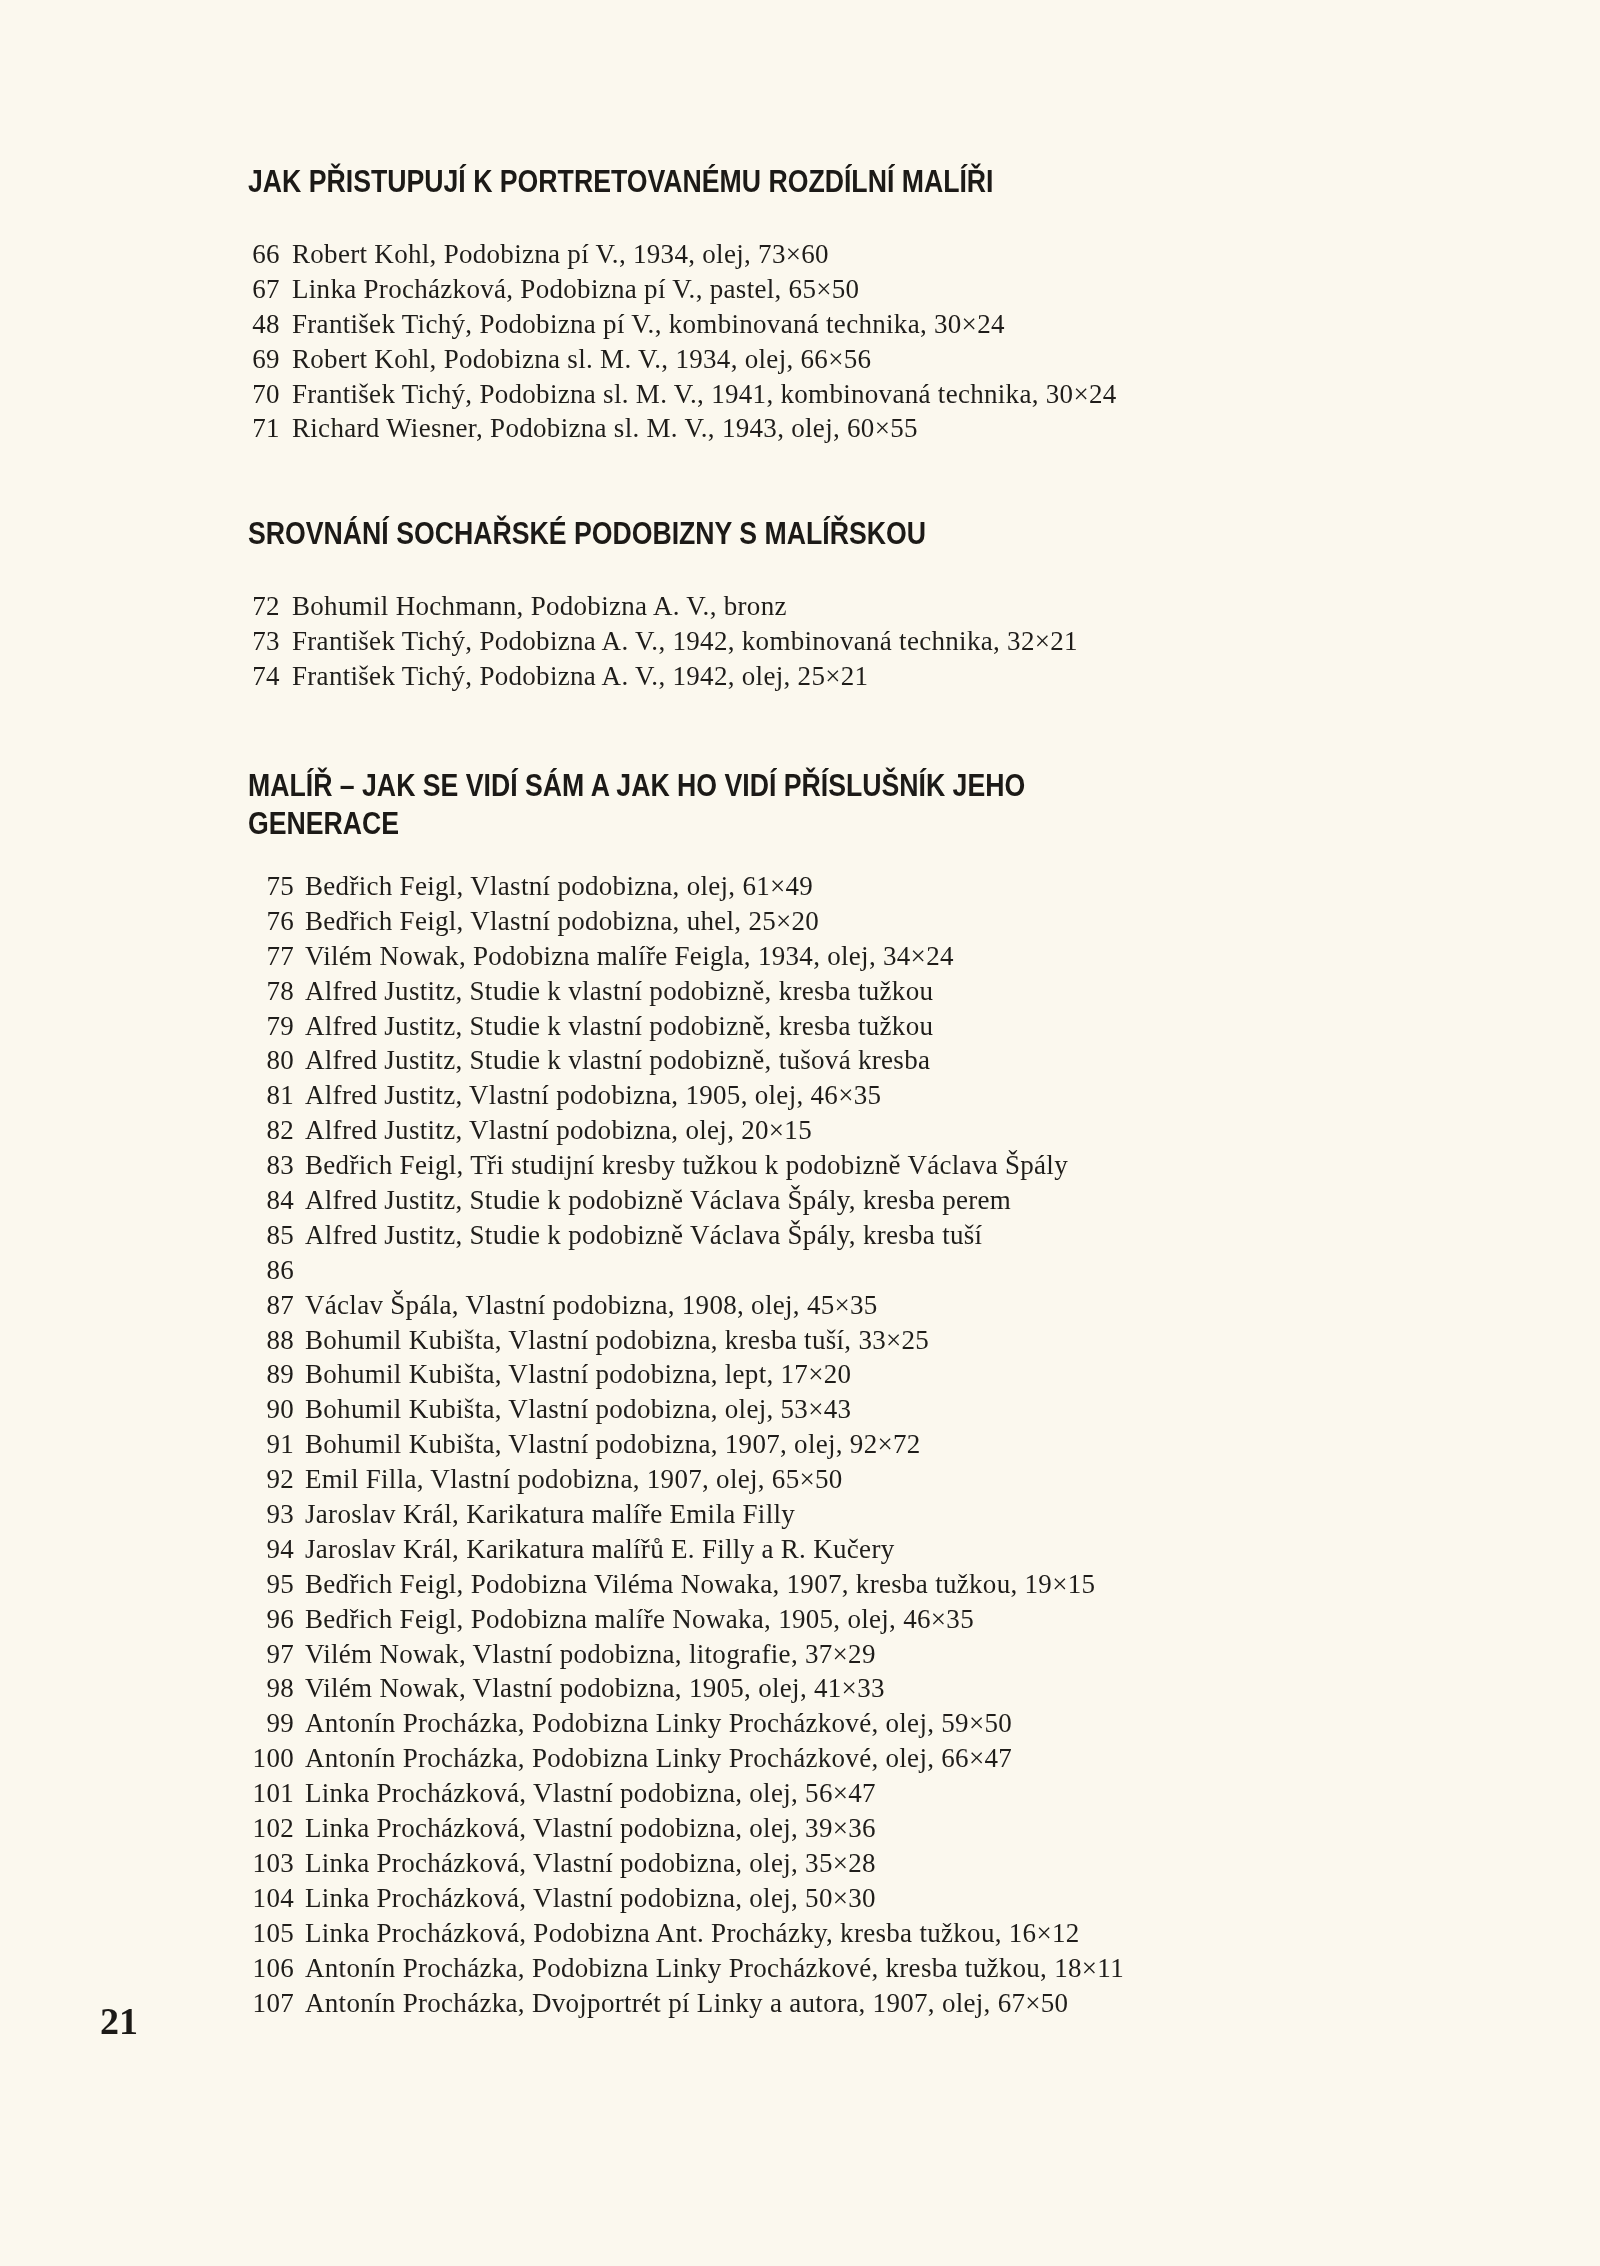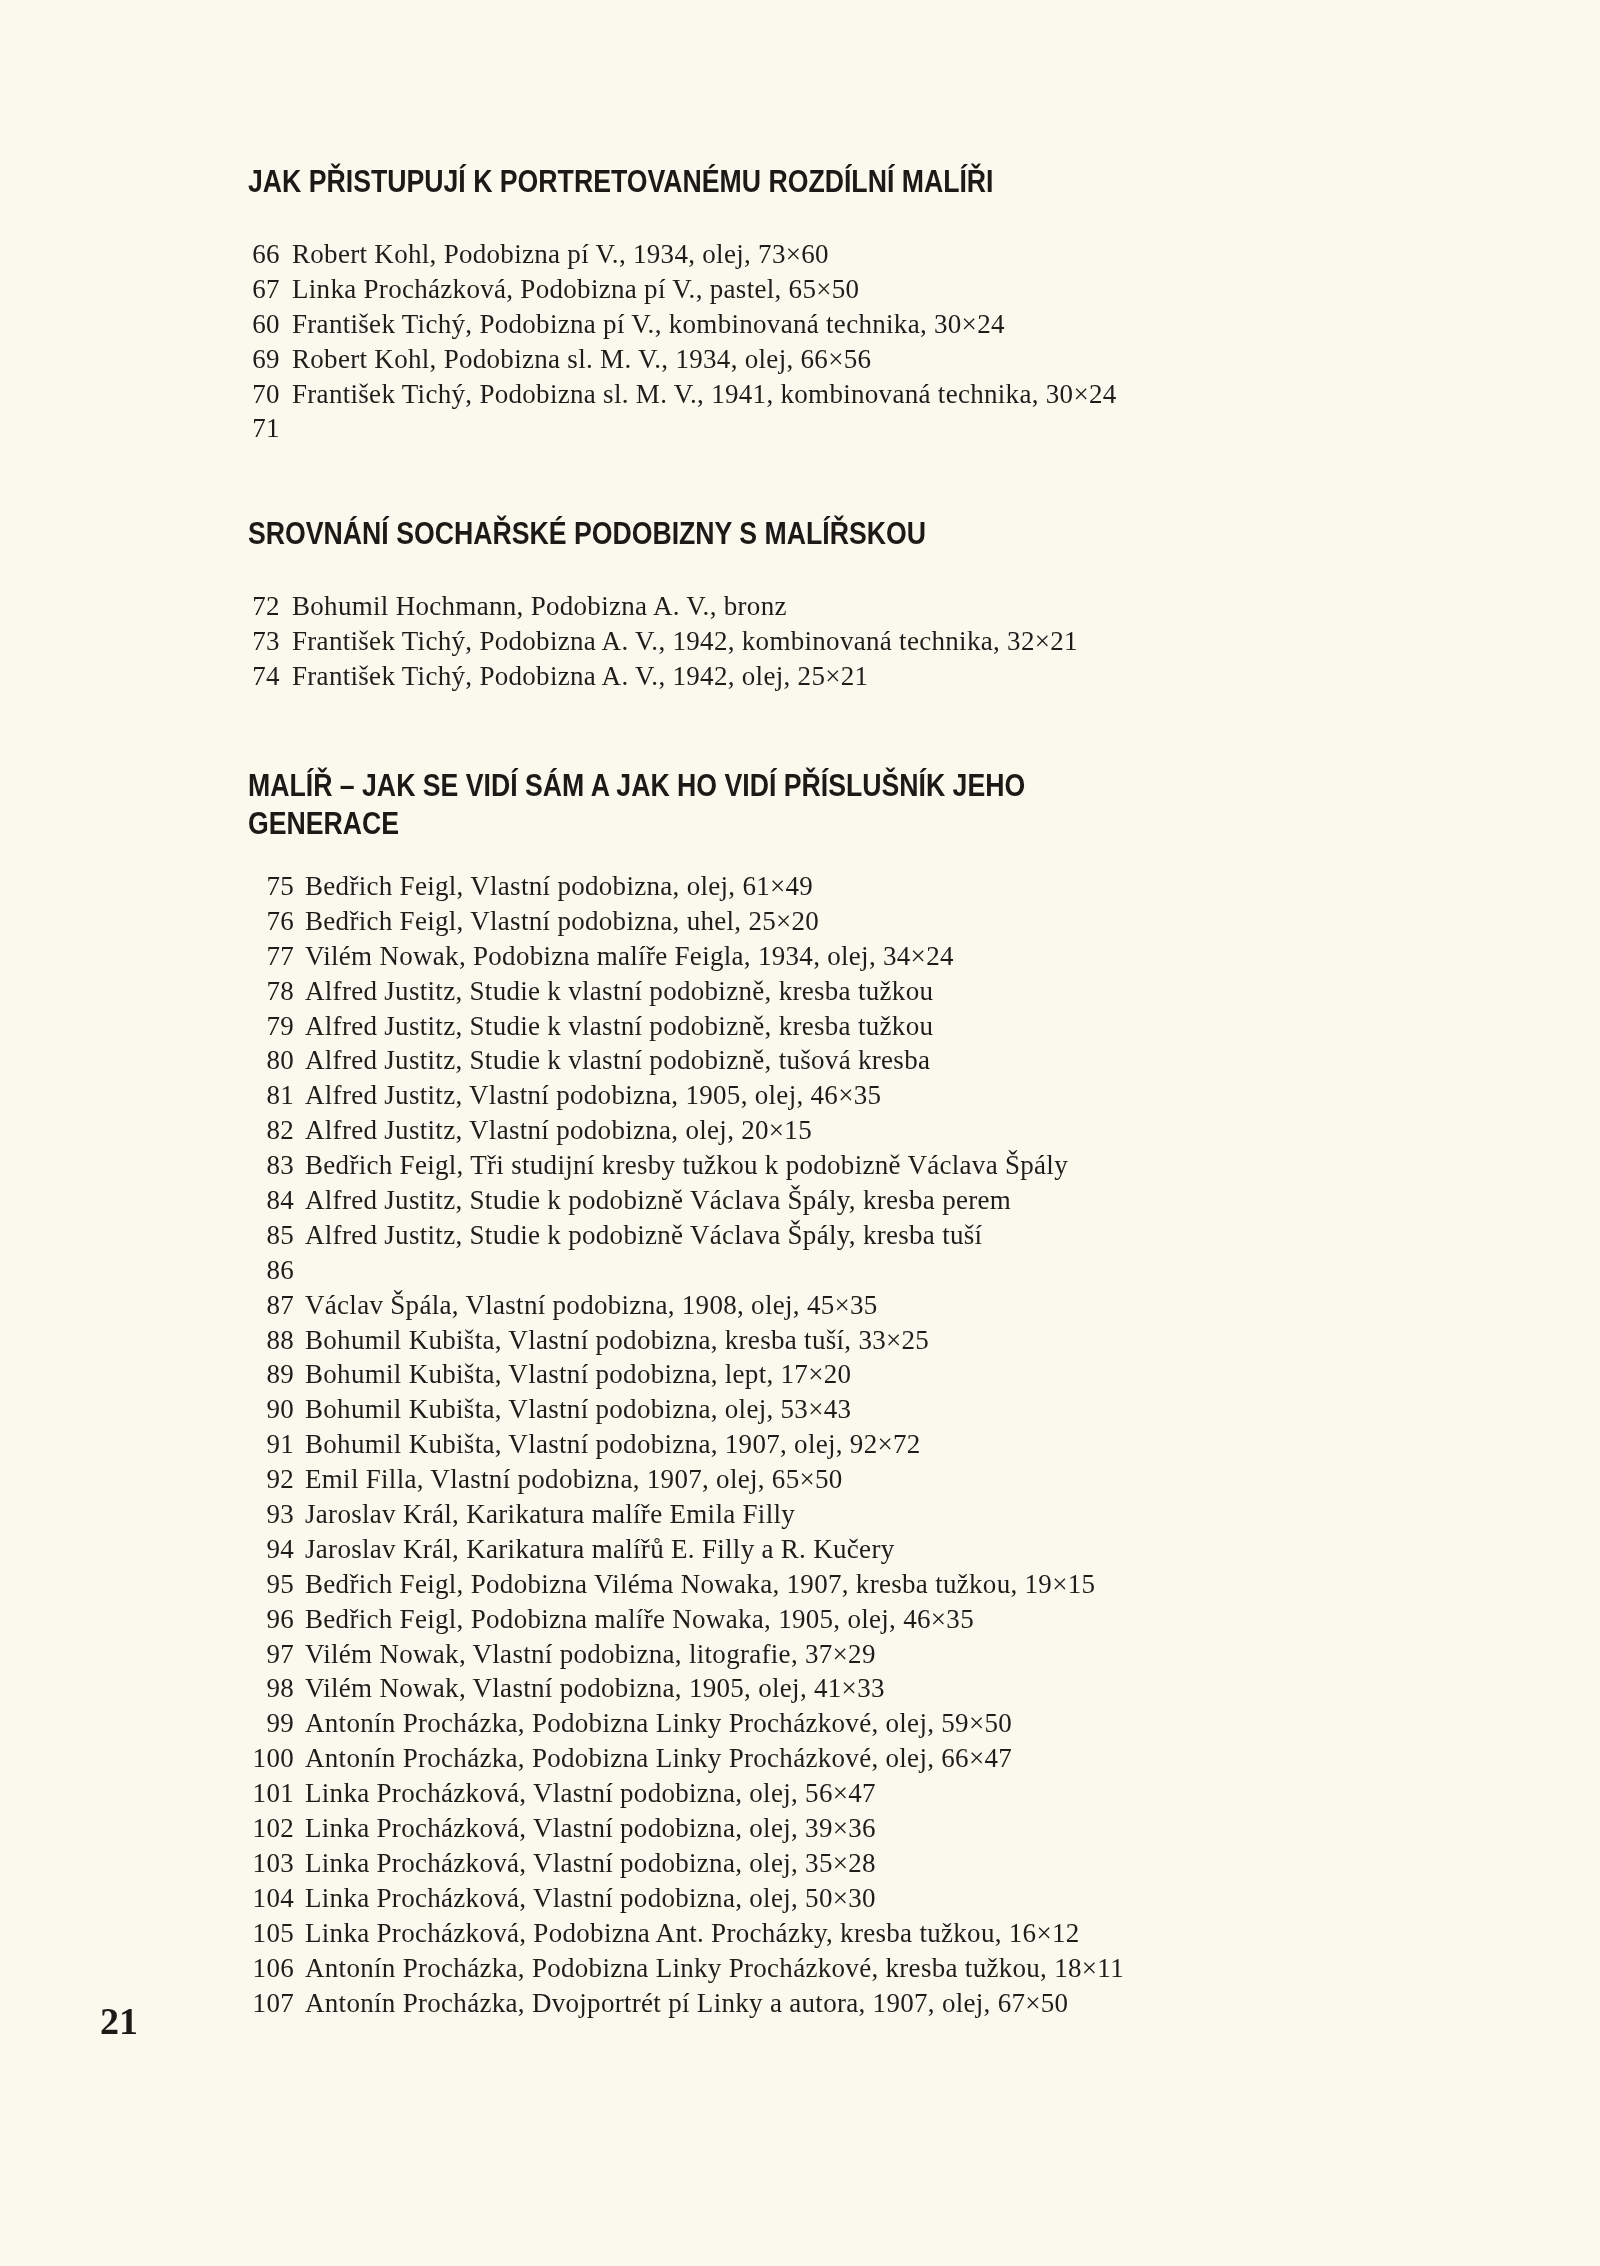--- a/index.html
+++ b/index.html
@@ -91,33 +91,34 @@
   <ul class="entry-list list-narrow" id="s1-list">
       <li class="entry">
         <span class="entry-num">66</span>
         <span class="entry-text">Robert Kohl, Podobizna pí V., 1934, olej, 73×60</span>
       </li>
       <li class="entry">
         <span class="entry-num">67</span>
         <span class="entry-text">Linka Procházková, Podobizna pí V., pastel, 65×50</span>
       </li>
       <li class="entry">
-        <span class="entry-num">60</span>
+        <span class="entry-num">48</span>
         <span class="entry-text">František Tichý, Podobizna pí V., kombinovaná technika, 30×24</span>
       </li>
       <li class="entry">
         <span class="entry-num">69</span>
         <span class="entry-text">Robert Kohl, Podobizna sl. M. V., 1934, olej, 66×56</span>
       </li>
       <li class="entry">
         <span class="entry-num">70</span>
         <span class="entry-text">František Tichý, Podobizna sl. M. V., 1941, kombinovaná technika, 30×24</span>
       </li>
       <li class="entry">
         <span class="entry-num">71</span>
+        <span class="entry-text">Richard Wiesner, Podobizna sl. M. V., 1943, olej, 60×55</span>
       </li>
     </ul>
 
   <h2 class="section-heading" id="s2-heading">SROVNÁNÍ SOCHAŘSKÉ PODOBIZNY S MALÍŘSKOU</h2>
   <ul class="entry-list list-narrow" id="s2-list">
       <li class="entry">
         <span class="entry-num">72</span>
         <span class="entry-text">Bohumil Hochmann, Podobizna A. V., bronz</span>
       </li>
       <li class="entry">

